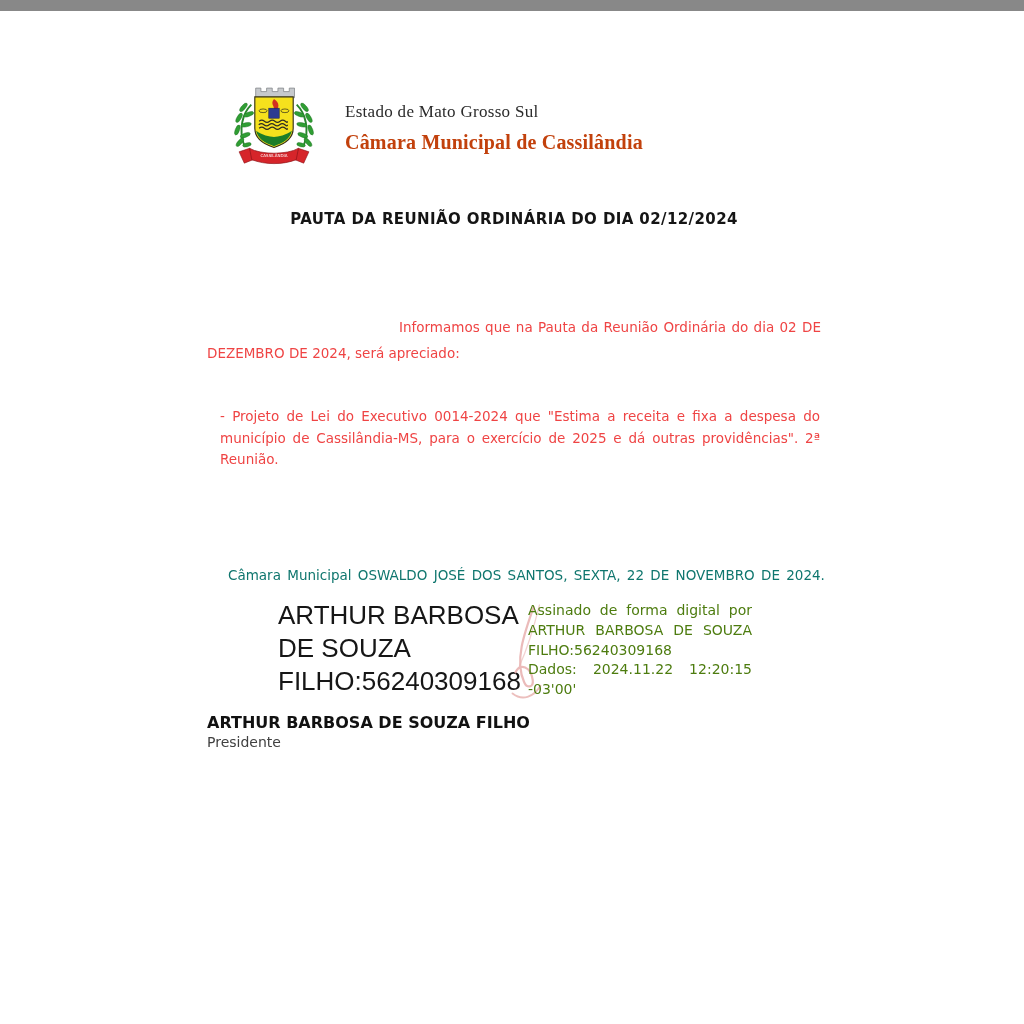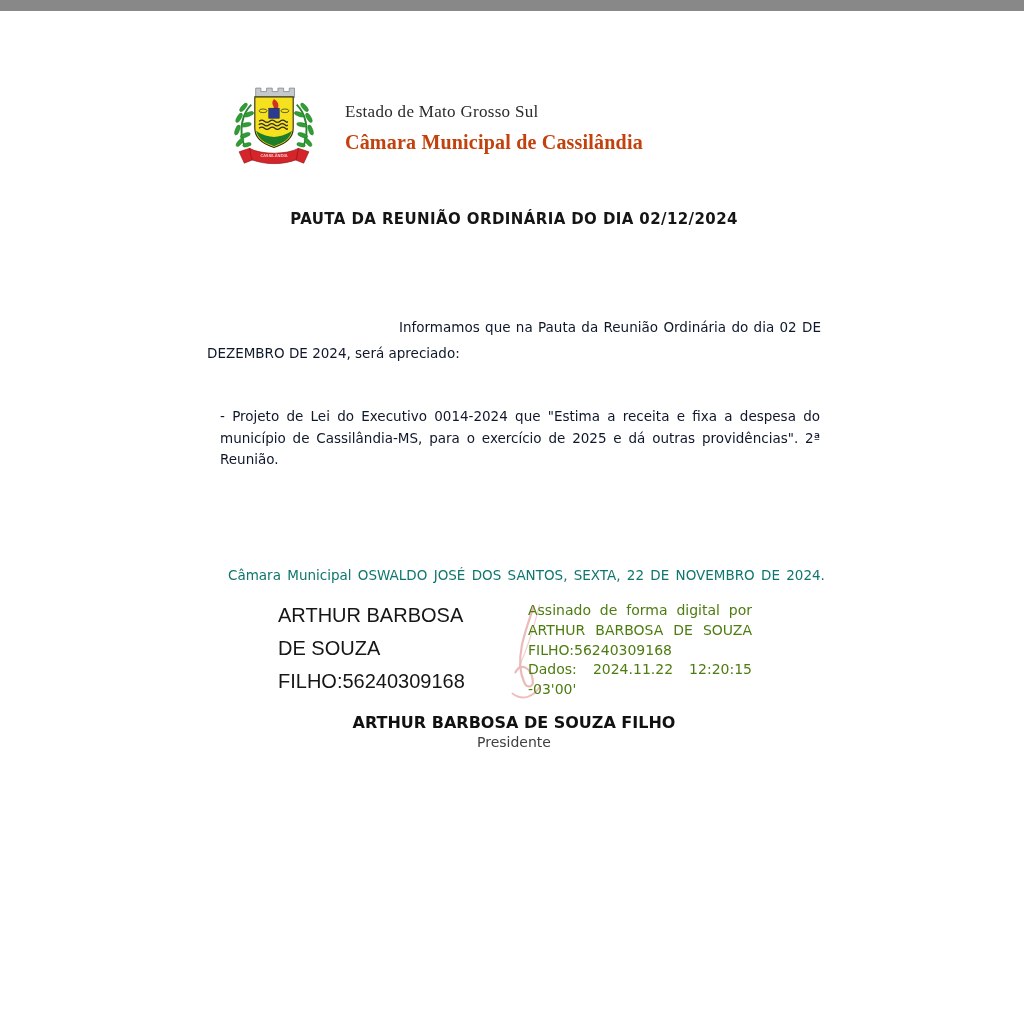--- a/index.html
+++ b/index.html
@@ -14,33 +14,33 @@
   .logo{left:230px;top:71px;width:88px;height:96px;}
   .header-text{left:345px;top:90px;font-family:"Liberation Serif",serif;color:#2a2a2a;}
   .state-line{font-size:17px;line-height:22px;letter-spacing:.3px;}
   .org-line{font-size:20px;font-weight:bold;margin-top:8px;letter-spacing:.2px;color:#c2410c;}
 
   
   .doc-title{left:207px;top:199px;width:614px;text-align:center;
     font-size:15px;font-weight:bold;letter-spacing:.4px;color:#151515;white-space:nowrap;}
 
   
-  .bodytxt{font-size:13.5px;color:#0f172a;}
+  .bodytxt{font-size:13.5px;color:#ef4444;}
   .jline{text-align:justify;text-align-last:justify;}
   .para1{left:207px;top:303px;width:614px;line-height:26px;}
   .para1 .indent{padding-left:192px;}
   .para2{left:220px;top:395px;width:600px;line-height:21.5px;}
   .dateline{left:228px;top:556px;font-size:13.5px;word-spacing:2px;white-space:nowrap;color:#0f766e;}
 
   
   .stamp{left:278px;top:588px;width:250px;font-family:"Liberation Sans",sans-serif;
-    font-size:20px;line-height:33px;color:#161616;white-space:nowrap;}
+    font-size:26px;line-height:33px;color:#161616;white-space:nowrap;}
   .flourish{left:501px;top:588px;width:50px;height:112px;}
   .details{left:528px;top:590px;width:224px;font-size:14px;line-height:19.8px;color:#4d7c0f;}
-  .printed{left:207px;top:702px;width:614px;text-align:center;}
+  .printed{left:207px;top:702px;width:614px;text-align:left;}
   .printed-name{font-size:16px;font-weight:bold;color:#111;}
   .printed-role{font-size:14px;margin-top:2px;color:#404040;}
 </style>
 </head>
 <body>
 
 <div class="page">
 
   <svg class="abs logo" viewBox="0 0 100 110" xmlns="http://www.w3.org/2000/svg">
 

